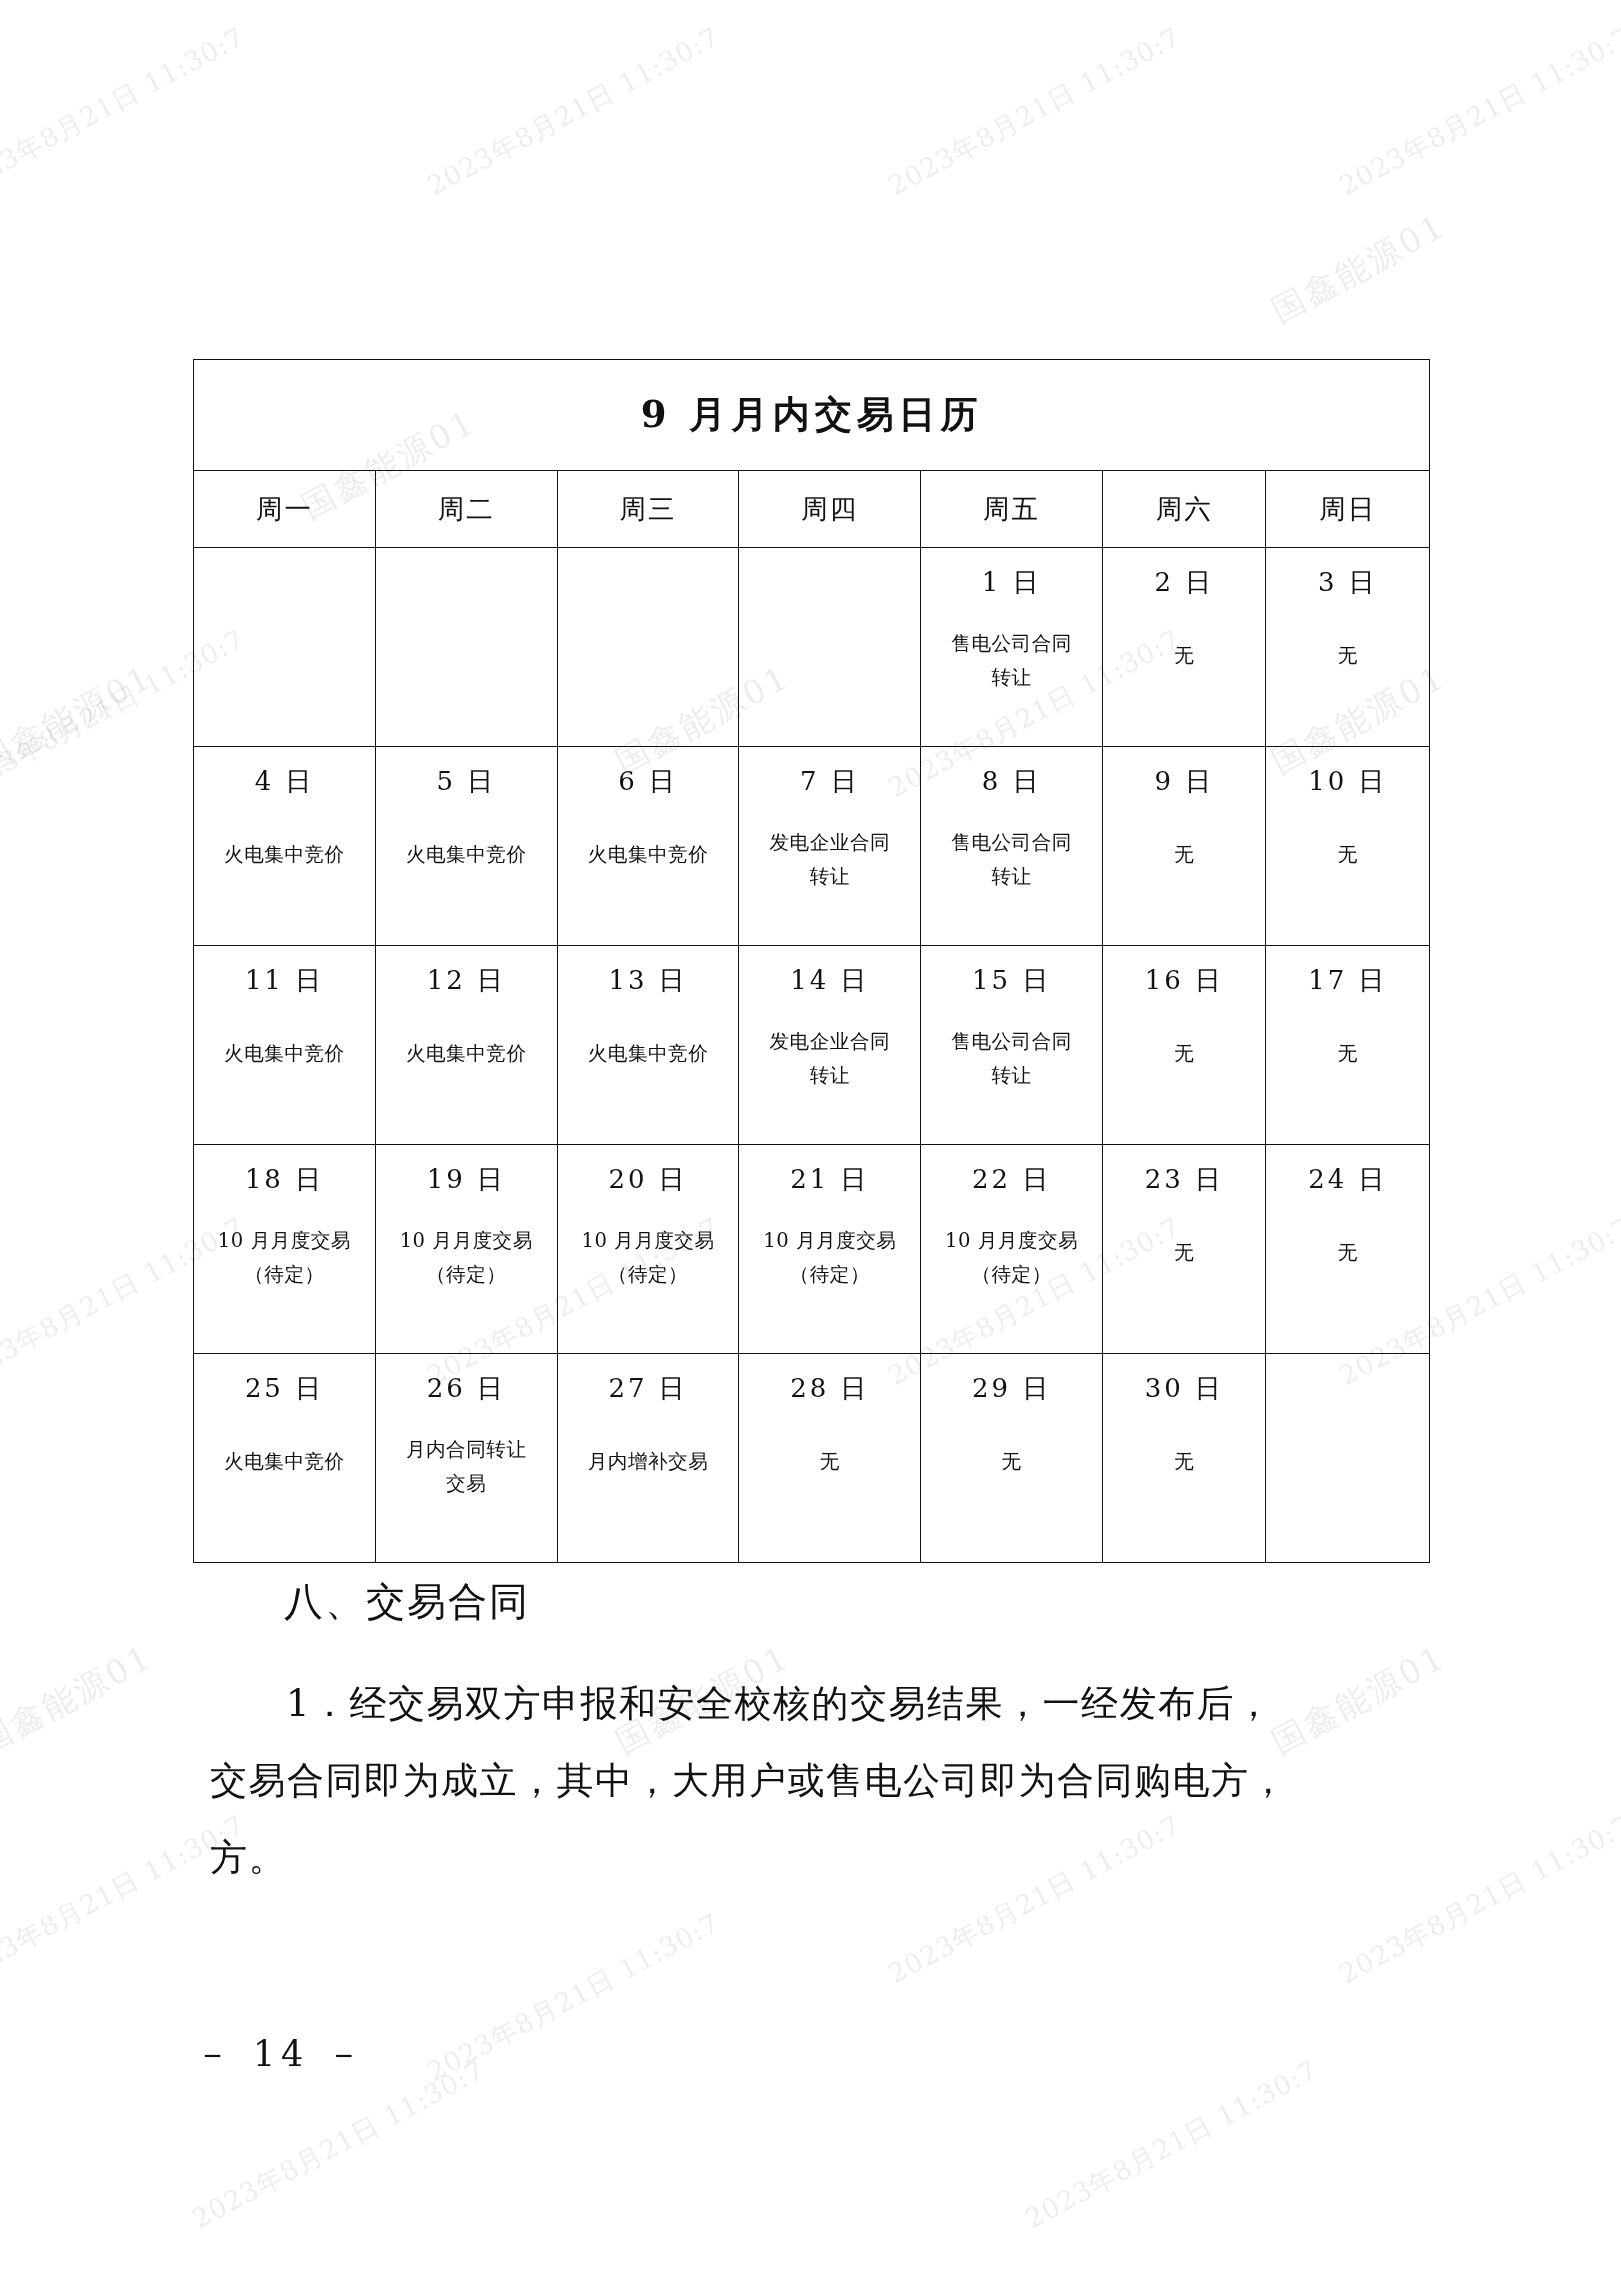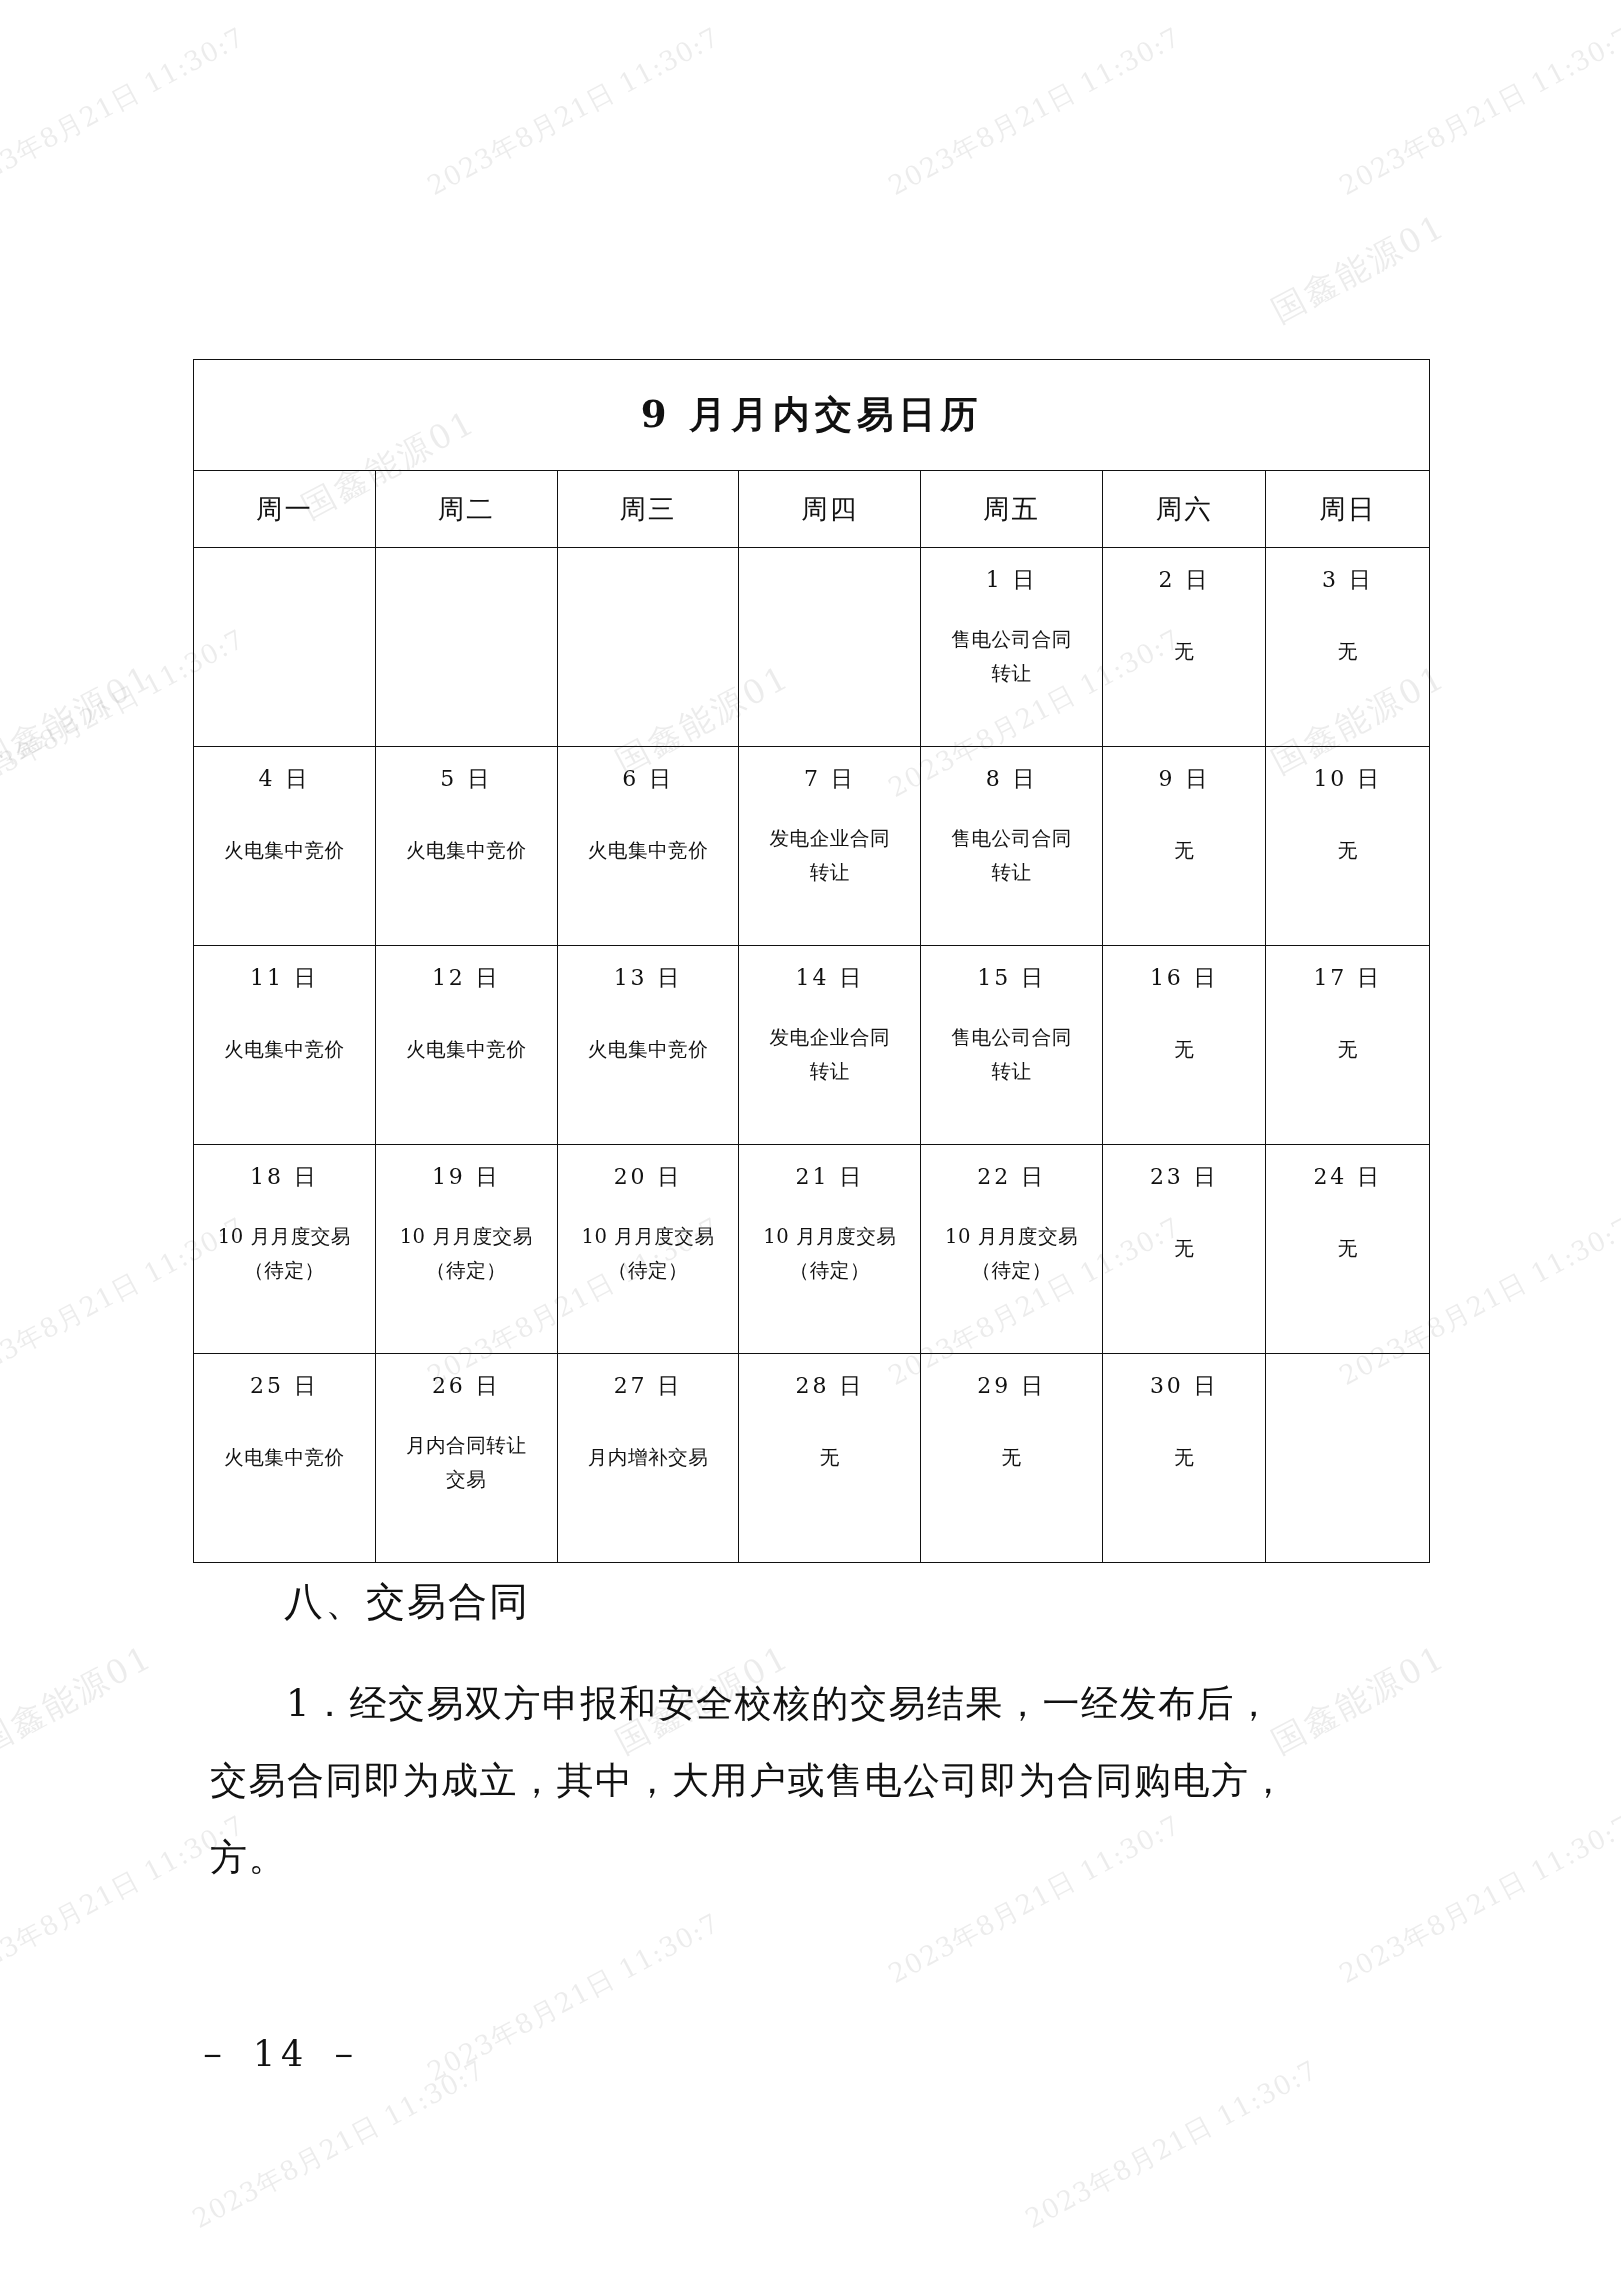--- a/index.html
+++ b/index.html
@@ -86,21 +86,21 @@
     font-size: 26.5px;
     letter-spacing: 2px;
   }
   .day-cell {
     height: 198px;
   }
   .day-cell.tall {
     height: 208px;
   }
   .day-num {
-    font-size: 22px;
+    font-size: 26px;
     letter-spacing: 2.9px;
     margin-top: 19.6px;
     line-height: 1.1;
   }
   .day-event {
     font-size: 19.6px;
     line-height: 1.75;
     margin-top: 31px;
     letter-spacing: 0.5px;
     padding: 0 5.9px;

